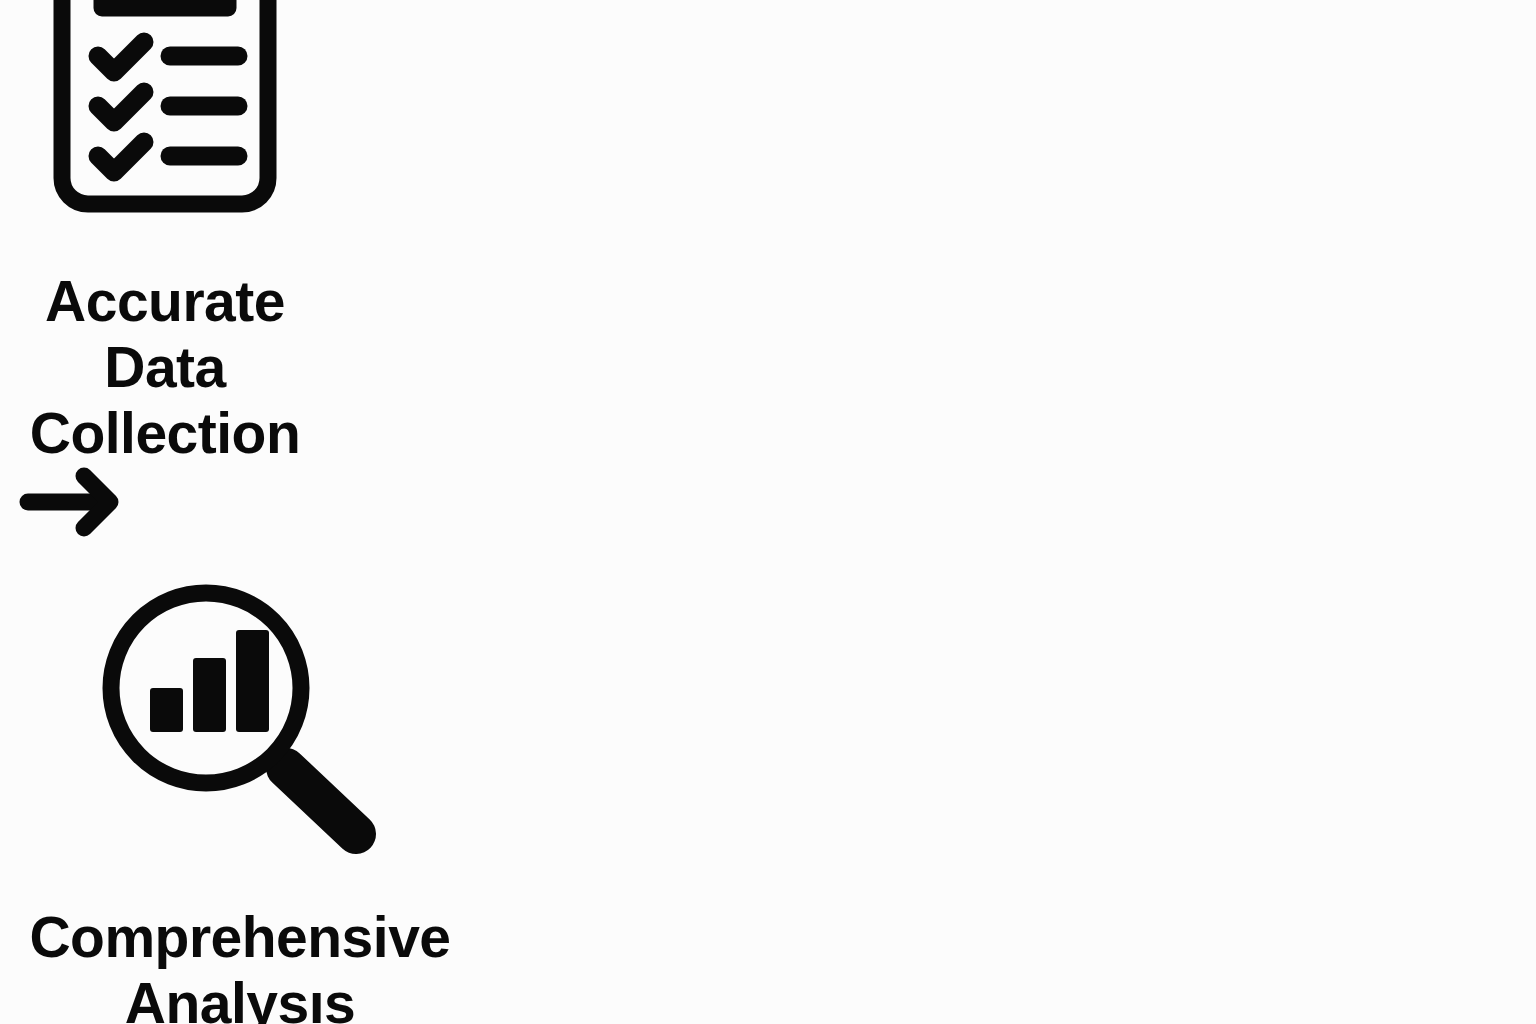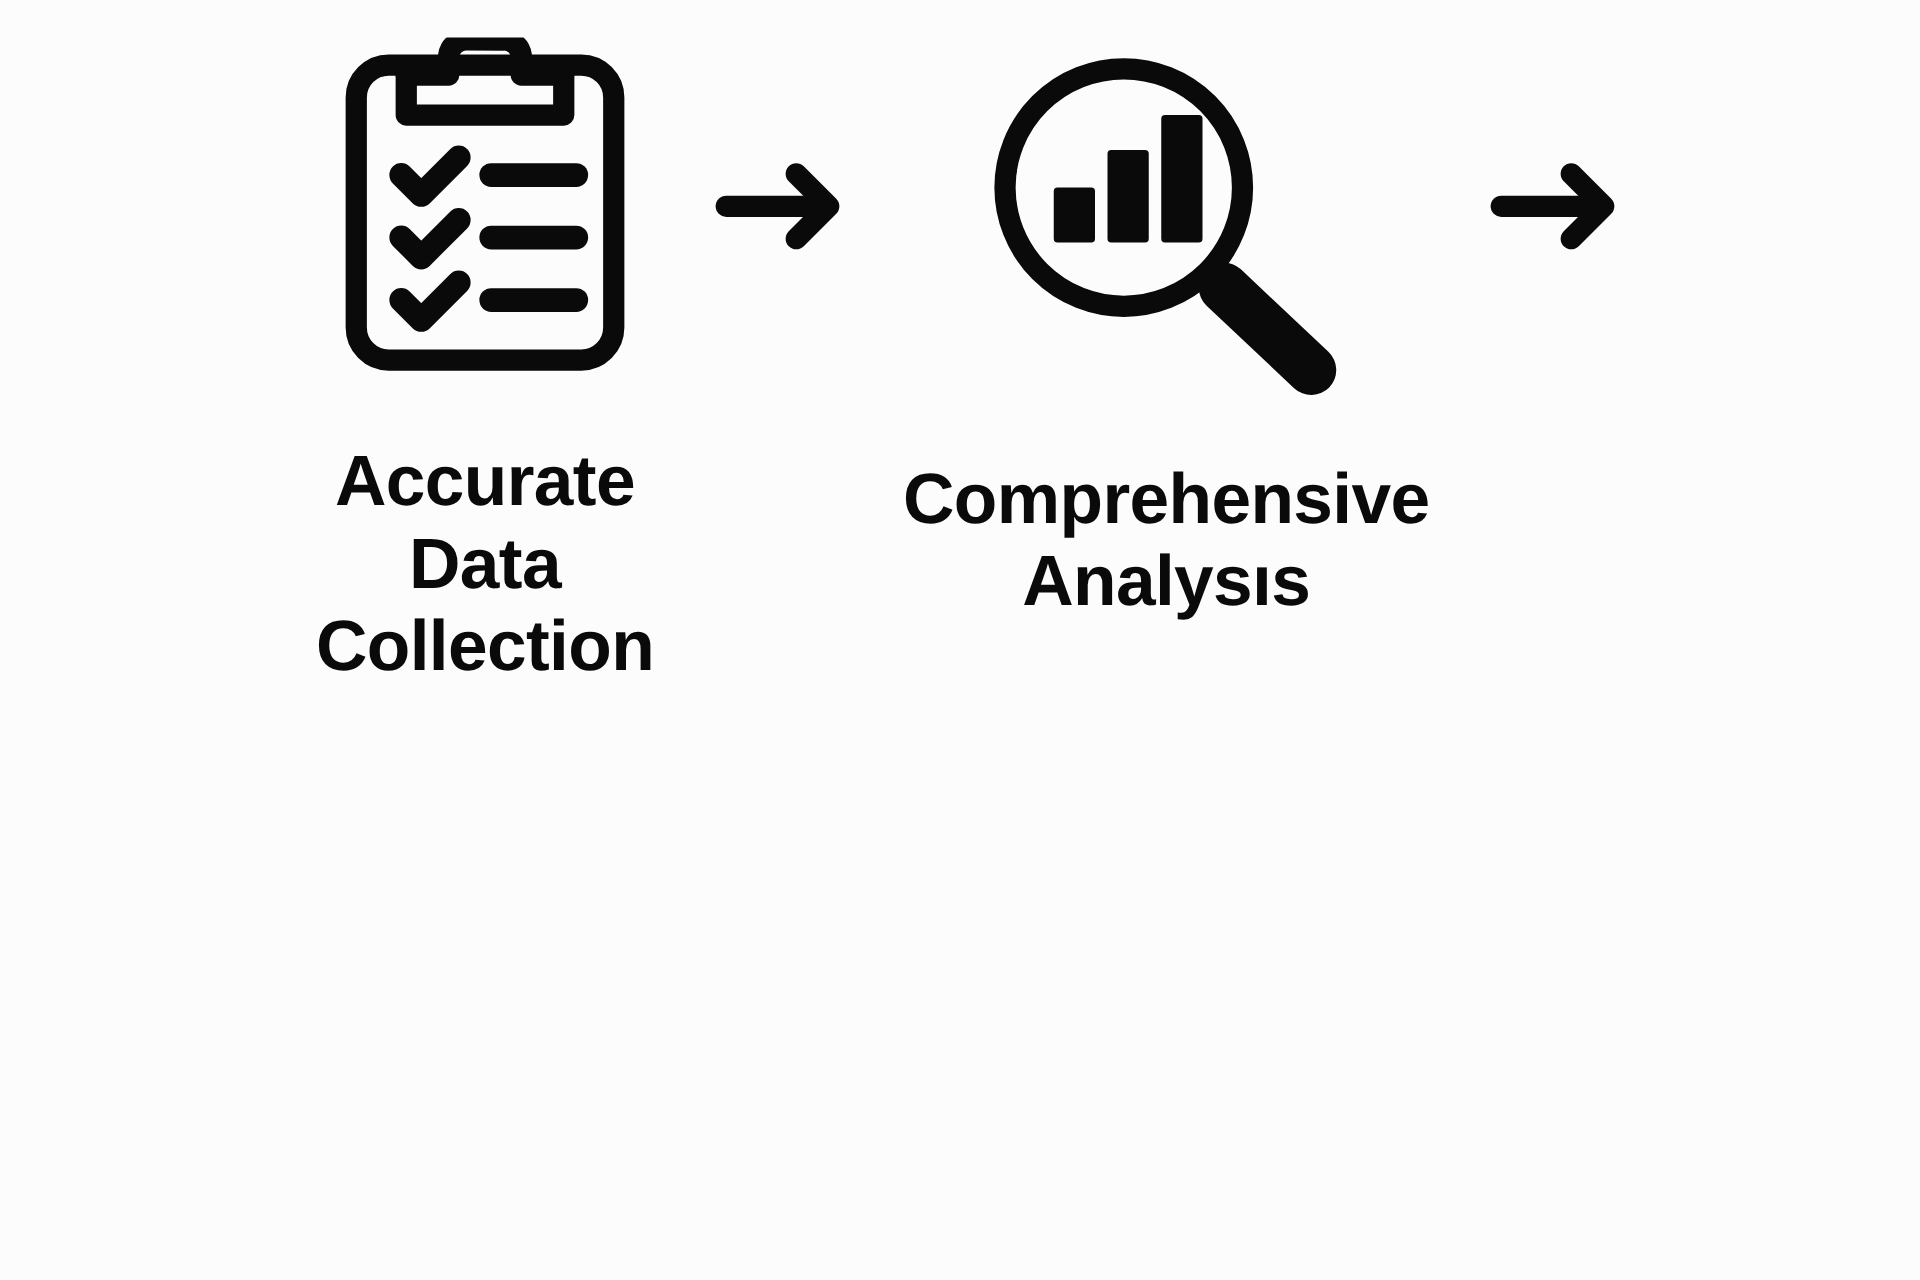--- a/index.html
+++ b/index.html
@@ -20,20 +20,21 @@
     height: 1024px;
     background: #fcfcfc;
   }
   .flow {
     position: absolute;
     left: 0;
     top: 0;
     width: 1536px;
     height: 1024px;
     display: flex;
+    flex-direction: column;
     align-items: flex-start;
     justify-content: center;
   }
   .step {
     display: flex;
     flex-direction: column;
     align-items: center;
   }
   .step-icon {
     height: 330px;

